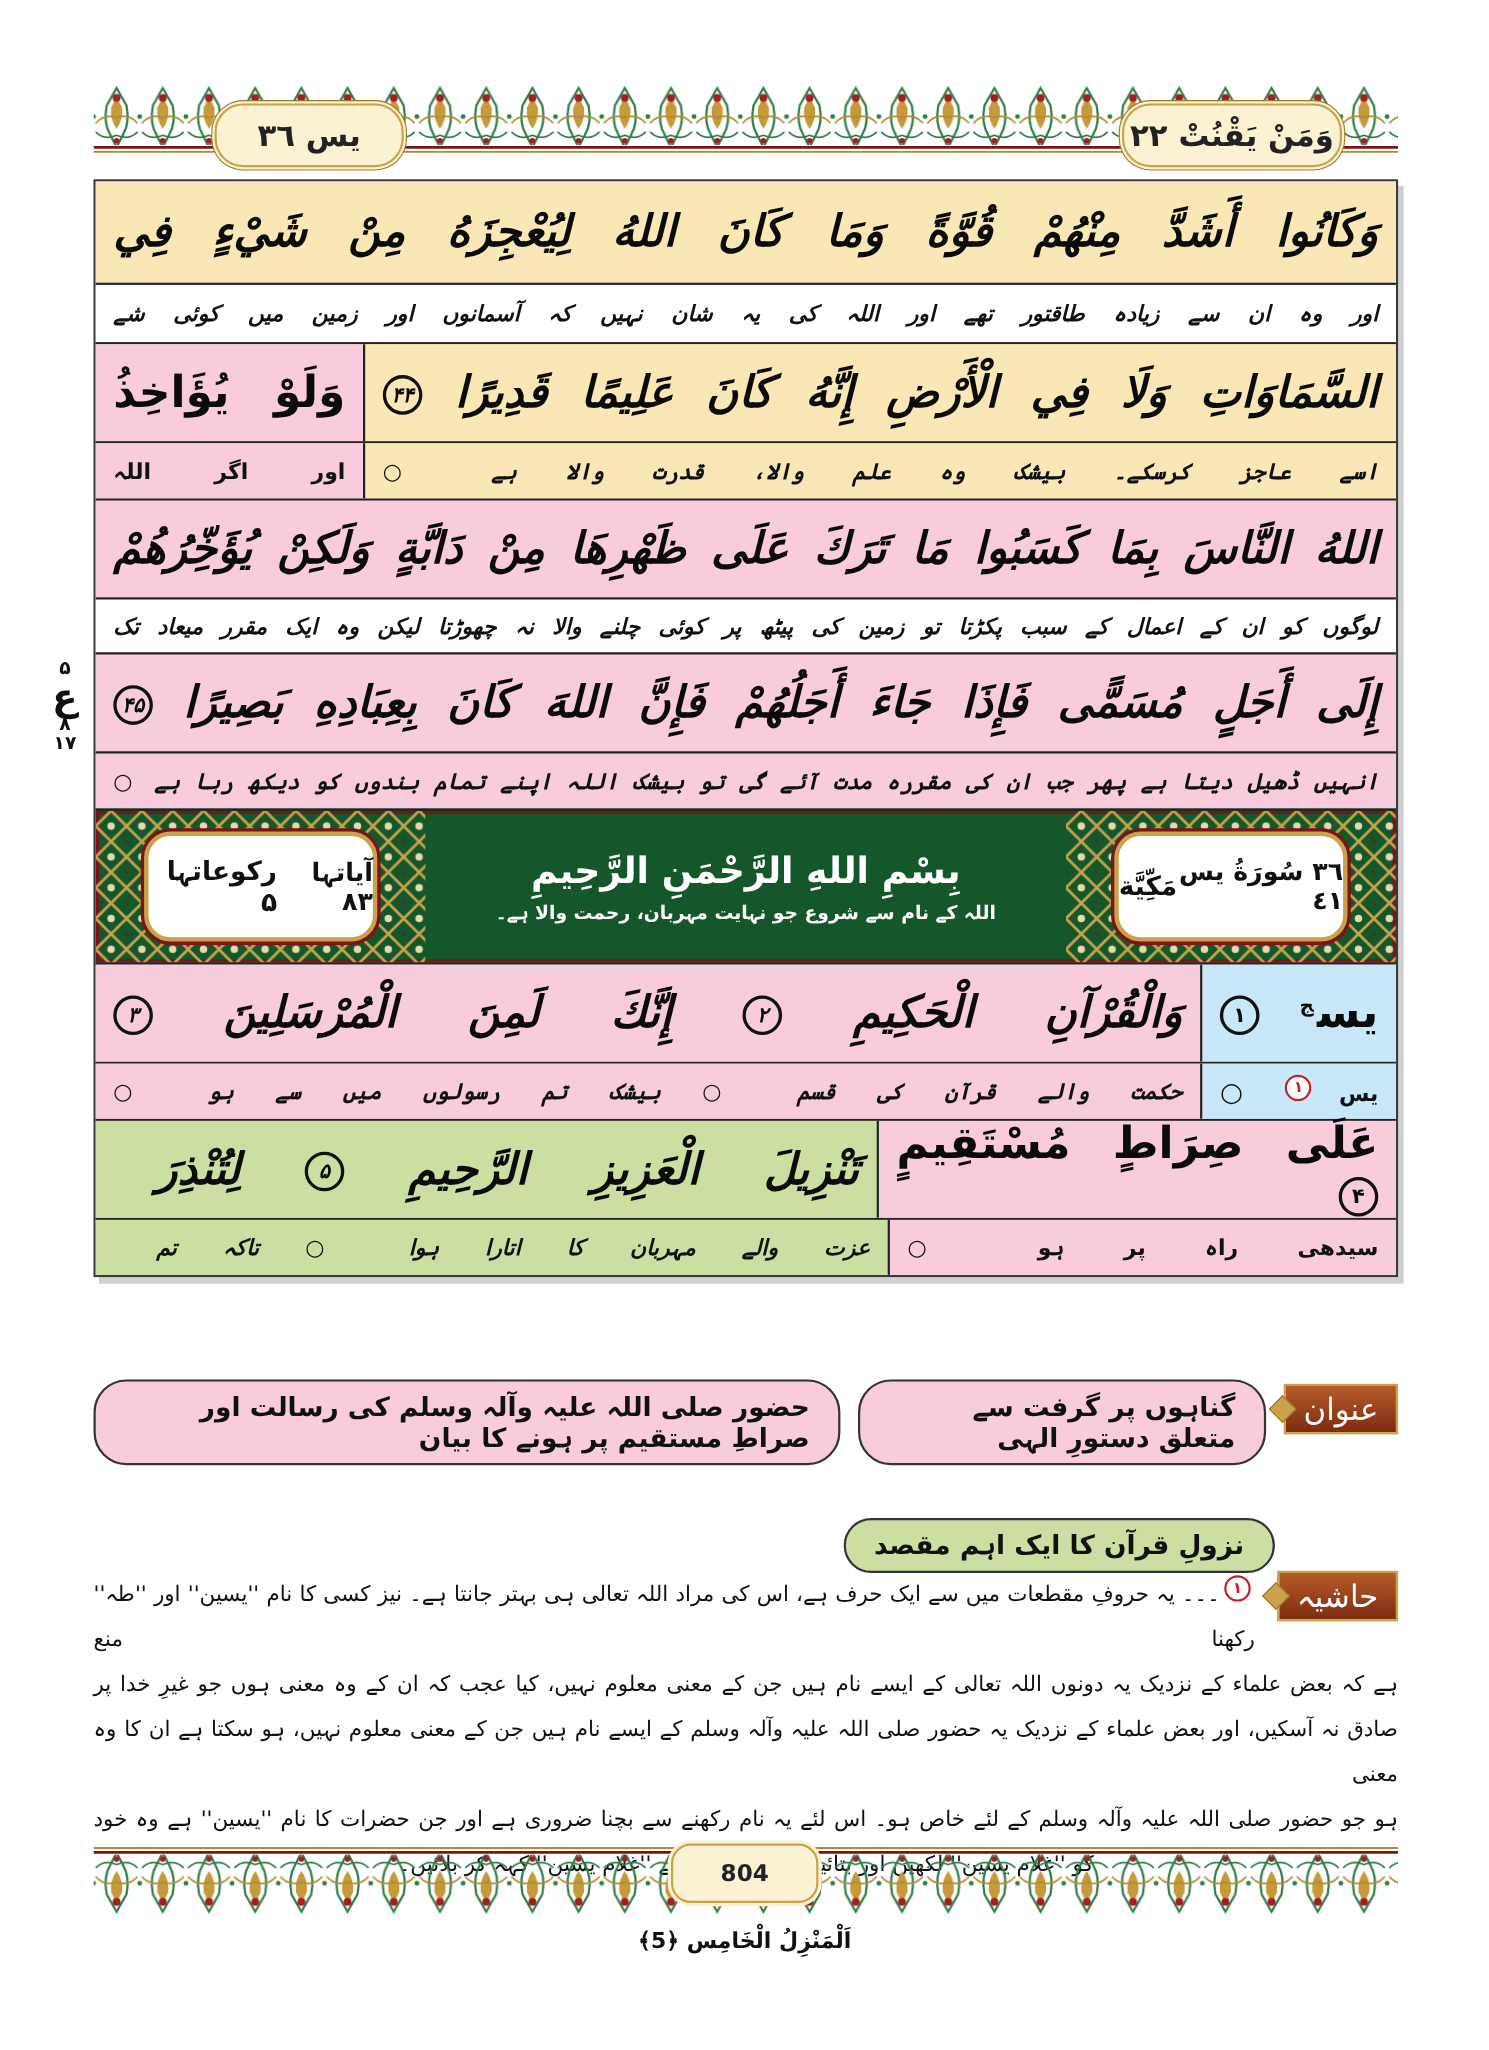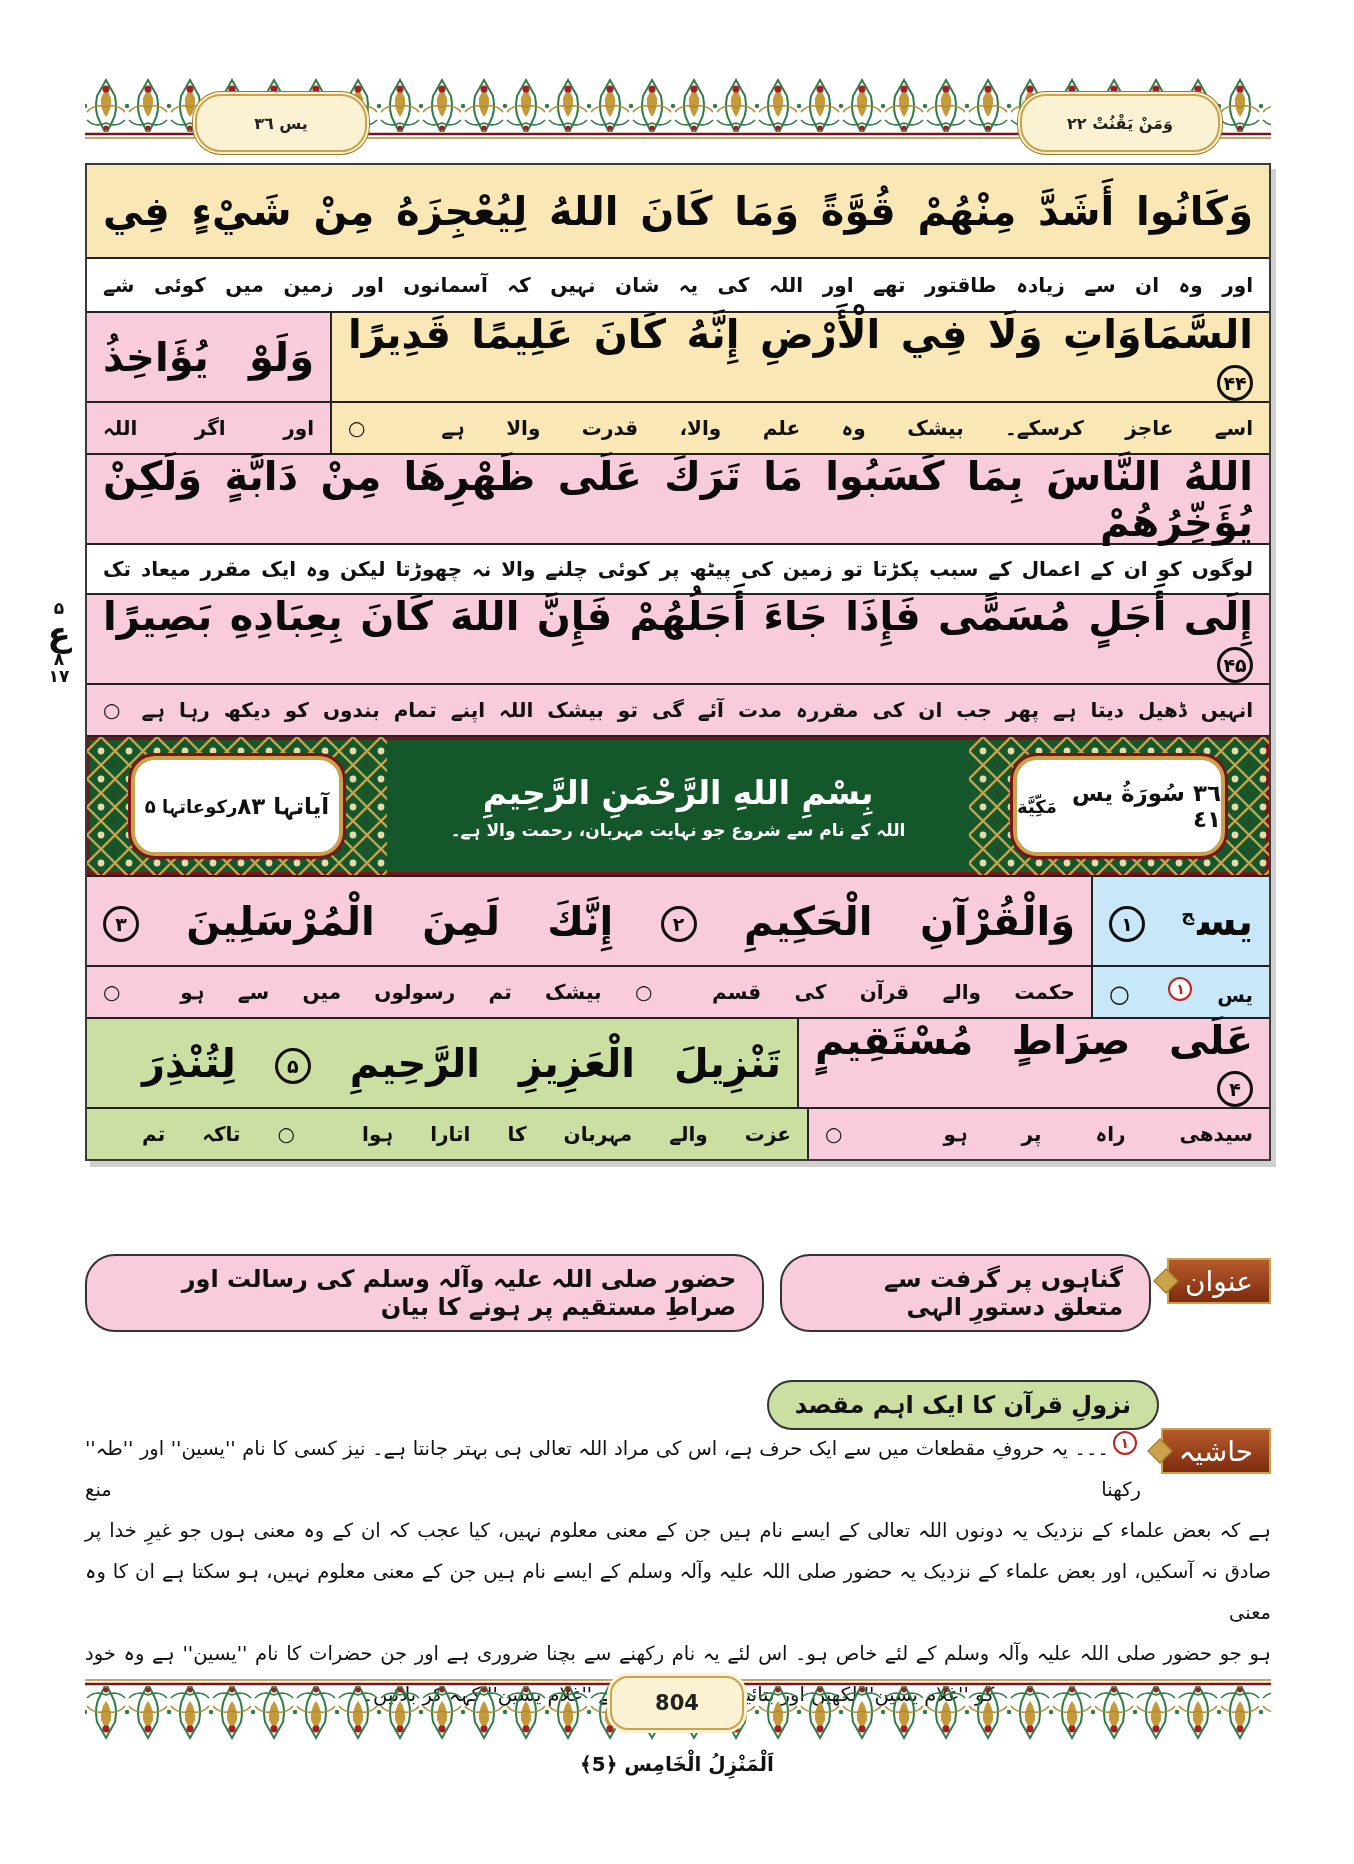--- a/index.html
+++ b/index.html
@@ -4,53 +4,53 @@
 <style>
   * { margin:0; padding:0; box-sizing:border-box; }
   body { background:#e8e8e8; font-family:"DejaVu Sans", sans-serif; }
   .page { position:relative; width:1354px; height:1864px; margin:0 auto; background:#ffffff; overflow:hidden; direction:rtl; }
 
   
   .band { position:absolute; left:85px; width:1186px; height:64px; }
   .band svg { width:100%; height:100%; display:block; }
   .band.top { top:76px; }
   .band.bottom { top:1678px; transform:scaleY(-1); }
-  .cartouche { position:absolute; background:#FBF2D3; border:2px solid #C9A24B; box-shadow:0 0 0 2px #FBF2D3, 0 0 0 3px #9a7a22; border-radius:26px; display:flex; align-items:center; justify-content:center; font-size:16px; font-weight:bold; color:#222; z-index:3; }
+  .cartouche { position:absolute; background:#FBF2D3; border:2px solid #C9A24B; box-shadow:0 0 0 2px #FBF2D3, 0 0 0 3px #9a7a22; border-radius:26px; display:flex; align-items:center; justify-content:center; font-size:28px; font-weight:bold; color:#222; z-index:3; }
   .cartouche.c-left  { left:195px; top:94px; width:172px; height:58px; }
   .cartouche.c-right { left:1020px; top:94px; width:200px; height:58px; }
   .pagenum-cartouche { position:absolute; left:610px; top:1676px; width:134px; height:54px; background:#FBF2D3; border:2px solid #C9A24B; box-shadow:0 0 0 3px #FBF2D3; border-radius:18px; display:flex; align-items:center; justify-content:center; font-size:21px; font-weight:bold; color:#222; z-index:3; }
   .manzil { position:absolute; left:0; top:1752px; width:1354px; text-align:center; font-size:20px; font-weight:bold; color:#111; }
 
   
   .main-block { position:absolute; left:85px; top:163px; width:1186px; border:2px solid #3a3a3a; box-shadow:5px 6px 0 rgba(150,150,150,.45); background:#fff; }
   .row { display:flex; direction:rtl; align-items:stretch; }
   .row + .row { border-top:2px solid #222; }
   .seg { display:flex; align-items:center; }
   .seg + .seg { border-right:2px solid #222; }
   .txt { width:100%; direction:rtl; text-align:justify; text-align-last:justify; padding:0 16px; }
   .arabic { font-size:40px; font-weight:700; color:#0b0b0b; }
   .urdu { font-size:20px; font-weight:600; color:#111; }
   .h-r1{height:92px;} .h-r2{height:54px;} .h-ar{height:90px;} .h-ur{height:52px;} .h-r6{height:50px;}
   .bg-yellow{background:#F9E8B6;} .bg-pink{background:#F8CCDC;} .bg-white{background:#ffffff;}
   .bg-blue{background:#C8E8FA;} .bg-green{background:#CBDFA3;padding-left:39px;}
   .w-245{width:245px; flex:0 0 auto;} .w-150{width:176px; flex:0 0 auto;}
   .w-470{width:470px; flex:0 0 auto;} .w-460{width:460px; flex:0 0 auto;}
-  .grow{flex:1 1 auto;}
+  .grow{flex:1 1 auto;font-style:italic;}
   .aya-num { display:inline-flex; align-items:center; justify-content:center; width:36px; height:36px; border:3px solid #111; border-radius:50%; font-size:19px; font-weight:bold; vertical-align:middle; background:transparent; }
   .pause { font-size:18px; vertical-align:super; font-weight:bold; margin:0 3px; }
   .circle-o { font-size:24px; font-weight:bold; }
   .fn-ref { display:inline-flex; align-items:center; justify-content:center; width:24px; height:24px; border:2.5px solid #C32222; color:#C32222; border-radius:50%; font-size:14px; font-weight:bold; vertical-align:super; margin:0 4px; background:#fff; }
 
   
   .surah-header { height:140px; background:#14572B; box-shadow:inset 0 0 0 3px #7B1418, inset 0 0 0 5px #14572B; display:flex; direction:rtl; }
   .sur-panel { position:relative; width:300px; flex:0 0 auto; overflow:hidden; }
   .sur-panel svg.knot { position:absolute; inset:0; width:100%; height:100%; }
   .sur-box { position:absolute; left:50%; top:50%; transform:translate(-50%,-50%); width:212px; height:100px; background:#fff; border:4px solid #C9A24B; border-radius:24px; box-shadow:0 0 0 3px #7B1418; display:flex; flex-direction:row; align-items:center; justify-content:center; z-index:2; }
   .sur-box .line1 { font-size:23px; font-weight:bold; color:#111; }
-  .sur-box .line2 { font-size:18px; font-weight:bold; color:#111; }
+  .sur-box .line2 { font-size:24px; font-weight:bold; color:#111; }
   .sur-center { flex:1 1 auto; display:flex; flex-direction:column; align-items:center; justify-content:center; gap:8px; }
   .bismillah { color:#ffffff; font-size:33px; font-weight:bold; }
   .bismillah-urdu { color:#ffffff; font-size:17px; font-weight:600; }
 
   
   .margin-marker { position:absolute; left:36px; top:600px; width:46px; text-align:center; color:#111; line-height:1.0; }
   .margin-marker .n { font-size:17px; font-weight:bold; display:block; }
   .margin-marker .ain { font-size:34px; font-weight:bold; display:block; }
 
   

